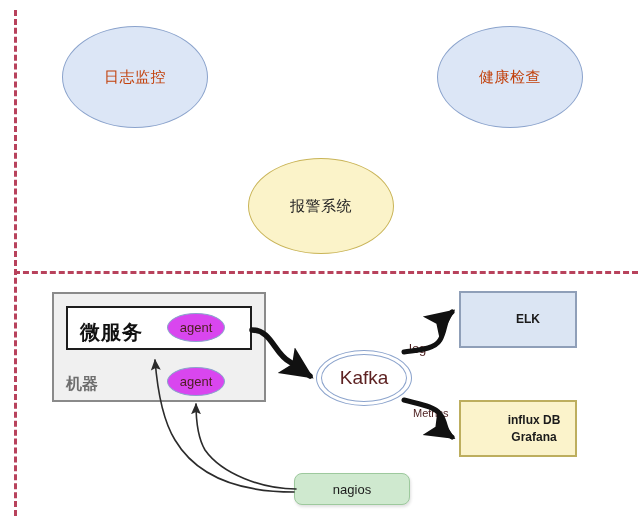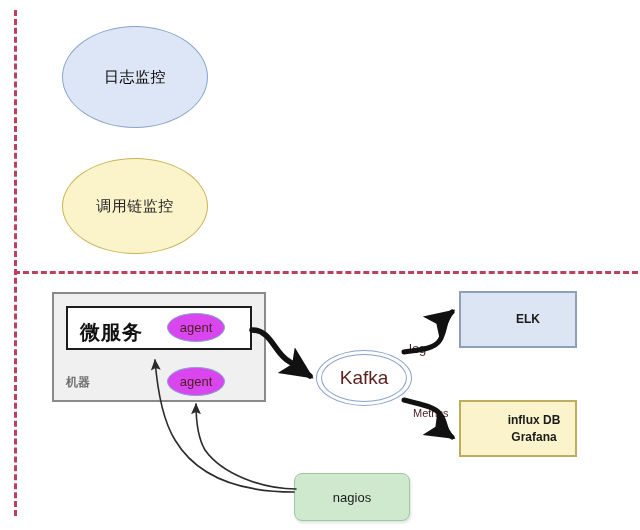--- a/index.html
+++ b/index.html
@@ -41,42 +41,42 @@
     display: flex;
     align-items: center;
     justify-content: center;
     box-sizing: border-box;
     text-align: center;
     line-height: 1.2;
   }
   .ellipse.blue {
     background: #dce6f6;
     border: 1.5px solid #8ba3cc;
-    color: #000000;
+    color: #c2410c;
   }
   .ellipse.yellow {
     background: #fbf3c9;
     border: 1.5px solid #c9b458;
     color: #232323;
   }
   .ellipse .elabel {
     font-size: 15px;
     letter-spacing: .5px;
   }
 
   
   .machine-box {
     position: absolute;
     background: #f0f0f0;
     border: 2px solid #8a8a8a;
     box-sizing: border-box;
   }
   .machine-label {
     position: absolute;
-    font-size: 12px;
+    font-size: 16px;
     color: #6f6f6f;
     font-weight: 600;
   }
   .service-box {
     position: absolute;
     background: #ffffff;
     border: 2.5px solid #1d1d1d;
     box-sizing: border-box;
   }
   .service-label {
@@ -191,25 +191,28 @@
 <div id="canvas">
 
   <div class="dash-v"></div>
   <div class="dash-h"></div>
 
   <div class="ellipse blue" style="left:62px; top:26px; width:146px; height:102px;">
     <span class="elabel">日志监控</span>
   </div>
 
 
-
-  <div class="ellipse yellow" style="left:62px; top:158px; width:146px; height:96px;">
-    <span class="elabel">调用链监控</span>
-  </div>
-
+  <div class="ellipse blue" style="left:437px; top:26px; width:146px; height:102px;">
+    <span class="elabel">健康检查</span>
+  </div>
+
+
+  <div class="ellipse yellow" style="left:248px; top:158px; width:146px; height:96px;">
+    <span class="elabel">报警系统</span>
+  </div>
 
   <div class="machine-box" style="left:52px; top:292px; width:214px; height:110px;"></div>
 
   <div class="service-box" style="left:66px; top:306px; width:186px; height:44px;"></div>
 
   <div class="service-label" style="left:80px; top:319px;">微服务</div>
 
   <div class="machine-label" style="left:66px; top:374px;">机器</div>
 
   <div class="agent" style="left:167px; top:313px; width:58px; height:29px;">
@@ -227,21 +230,21 @@
 
   <div class="store-box blue" style="left:459px; top:291px; width:118px; height:57px;">
     <span>ELK</span>
   </div>
 
   <div class="store-box yellow" style="left:459px; top:400px; width:118px; height:57px;">
     <span id="influx-label" style="white-space:pre-line;">influx DB
 Grafana</span>
   </div>
 
-  <div class="nagios-box" style="left:294px; top:473px; width:116px; height:48px;">
+  <div class="nagios-box" style="left:294px; top:473px; width:116px; height:32px;">
     <span>nagios</span>
   </div>
 
   <div class="edge-label" style="left:409px; top:341px;">log</div>
 
   <div class="edge-label small" style="left:413px; top:407px;">Metrics</div>
 
   <svg id="arrows" viewBox="0 0 640 530" xmlns="http://www.w3.org/2000/svg">
     <defs>
       <marker id="ah-thick" markerWidth="7" markerHeight="7" refX="5.2" refY="3.1" orient="auto" markerUnits="strokeWidth">

